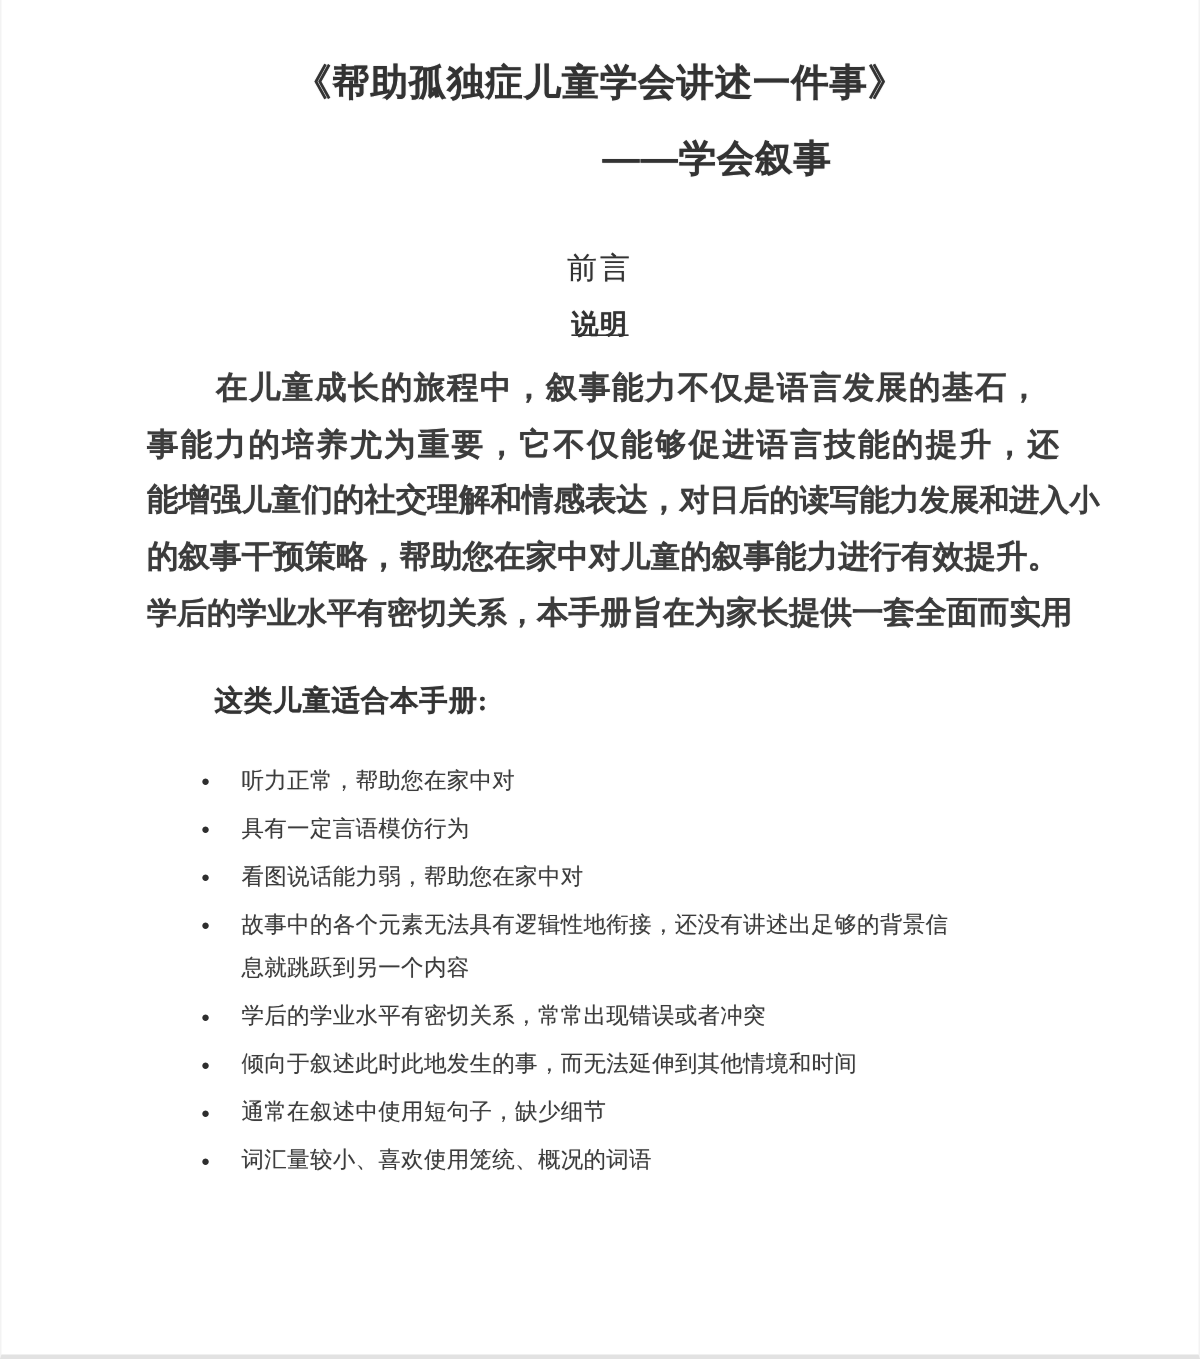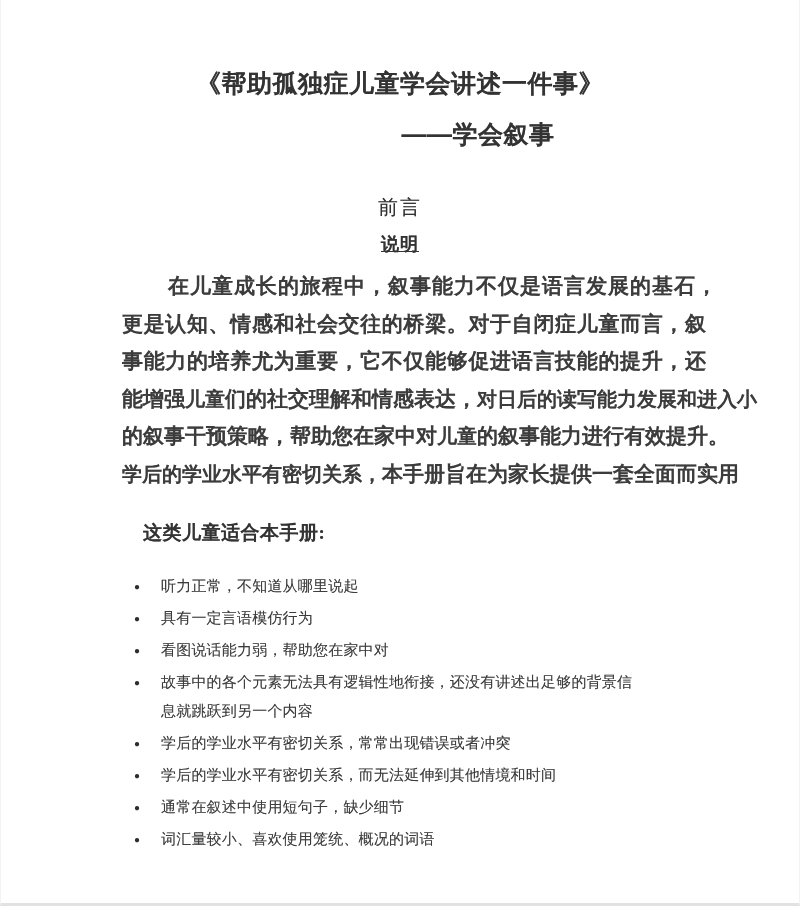--- a/index.html
+++ b/index.html
@@ -21,21 +21,21 @@
     width: 800px;
     height: 906px;
     background: var(--page-bg);
     border-left: 1px solid #f3f3f3;
     border-right: 1px solid #f3f3f3;
     border-bottom: 3px solid var(--edge);
     position: relative;
   }
   
   .doc-title {
-    padding-top: 68px;
+    padding-top: 40px;
     text-align: center;
     font-family: "Liberation Sans", "DejaVu Sans", sans-serif;
     font-size: 25px;
     line-height: 30px;
     font-weight: 700;
     color: var(--heading);
     letter-spacing: 0.5px;
     text-shadow: 0 0 0.6px rgba(51,51,51,0.55);
   }
   .doc-subtitle {
@@ -79,21 +79,20 @@
     font-weight: 700;
     color: var(--text);
     text-shadow: 0 0 0.5px rgba(60,60,60,0.45);
   }
   .para-line {
     height: 37.5px;
     line-height: 37.5px;
     text-align: justify;
     text-align-last: justify;
     white-space: nowrap;
-    margin-left: 24px;
   }
   .para-line.indent {
     text-align-last: left;
     text-indent: 46px;
     letter-spacing: 1px;
   }
   .para-line .large { font-size: 21px; }
   .para-line .small { font-size: 20px; }
   
   .list-heading {
@@ -141,53 +140,52 @@
   <h1 class="doc-title">《帮助孤独症儿童学会讲述一件事》</h1>
 
   <h2 class="doc-subtitle">——学会叙事</h2>
 
   <h3 class="preface-heading">前言</h3>
 
   <h4 class="explanation-heading">说明</h4>
 
   <div class="paragraph">
       <div class="para-line indent"><span class="large">在儿童成长的旅程中，叙事能力不仅是语言发展的基石，</span></div>
-      <div class="para-line"><span class="large">更是认知、情感和社会交往的桥梁。对于自闭症儿童而言，叙</span></div>
       <div class="para-line"><span class="large">事能力的培养尤为重要，它不仅能够促进语言技能的提升，还</span></div>
       <div class="para-line"><span class="large">能增强</span><span class="small">儿童</span><span class="large">们的社交理解和情感表达，</span><span class="small">对日后的读写能力发展和进入小</span></div>
       <div class="para-line"><span class="large">的叙事干预策略，帮助您在家中对</span><span class="small">儿童</span><span class="large">的叙事能力进行有效提升。</span></div>
       <div class="para-line"><span class="small">学后的学业水平有密切关系，</span><span class="large">本手册旨在为家长提供一套全面而实用</span></div>
     </div>
 
   <div class="list-heading">这类儿童适合本手册:</div>
 
   <ul class="suitability-list">
       <li>
         <span class="bullet">●</span>
-        <span class="btext">听力正常，不知道从哪里说起</span>
+        <span class="btext">听力正常，帮助您在家中对</span>
       </li>
       <li>
         <span class="bullet">●</span>
         <span class="btext">具有一定言语模仿行为</span>
       </li>
       <li>
         <span class="bullet">●</span>
         <span class="btext">看图说话能力弱，帮助您在家中对</span>
       </li>
       <li>
         <span class="bullet">●</span>
         <span class="btext">故事中的各个元素无法具有逻辑性地衔接，还没有讲述出足够的背景信息就跳跃到另一个内容</span>
       </li>
       <li>
         <span class="bullet">●</span>
         <span class="btext">学后的学业水平有密切关系，常常出现错误或者冲突</span>
       </li>
       <li>
         <span class="bullet">●</span>
-        <span class="btext">学后的学业水平有密切关系，而无法延伸到其他情境和时间</span>
+        <span class="btext">倾向于叙述此时此地发生的事，而无法延伸到其他情境和时间</span>
       </li>
       <li>
         <span class="bullet">●</span>
         <span class="btext">通常在叙述中使用短句子，缺少细节</span>
       </li>
       <li>
         <span class="bullet">●</span>
         <span class="btext">词汇量较小、喜欢使用笼统、概况的词语</span>
       </li>
     </ul>

